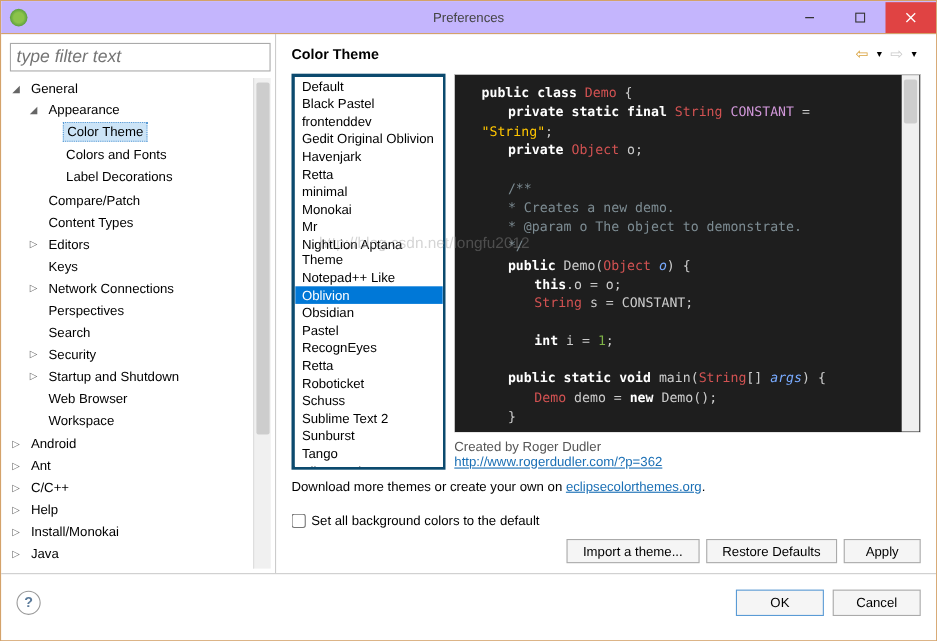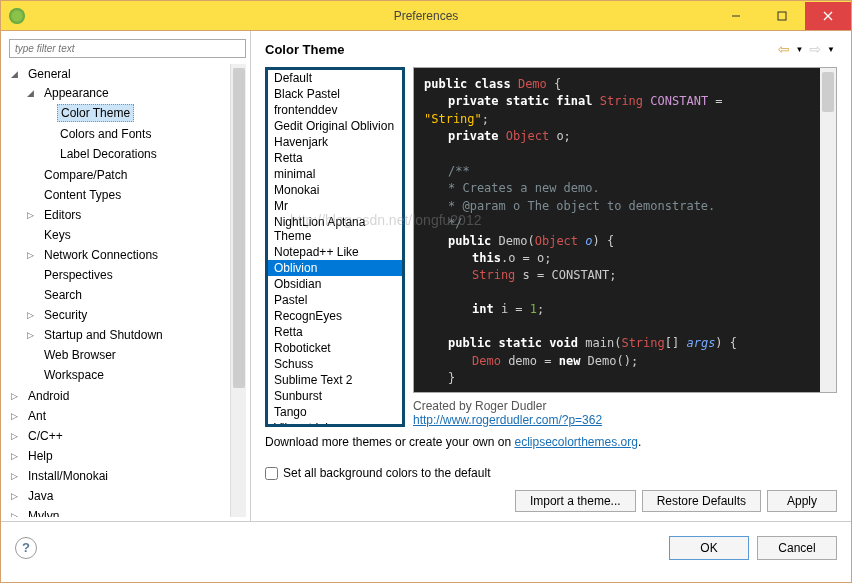--- a/index.html
+++ b/index.html
@@ -1,47 +1,47 @@
 <!DOCTYPE html>
 <html><head>
 <meta charset="utf-8">
 <style>
 * { box-sizing: border-box; margin: 0; padding: 0; }
 body { font-family: "Segoe UI", Tahoma, sans-serif; font-size: 12px; background: #fff; width: 852px; height: 583px; overflow: hidden; border: 1px solid #d4a26a; }
-.titlebar { height: 30px; background: #fde047; border-bottom: 1px solid #d4a26a; display: flex; align-items: center; position: relative; }
+.titlebar { height: 30px; background: #c4b5fd; border-bottom: 1px solid #d4a26a; display: flex; align-items: center; position: relative; }
 .titlebar-icon { width: 16px; height: 16px; margin: 0 8px; background: radial-gradient(circle, #8bc34a 40%, #2e7d32 100%); border-radius: 50%; }
 .titlebar-title { position: absolute; left: 50%; transform: translateX(-50%); color: #444; }
 .window-controls { margin-left: auto; display: flex; }
 .window-btn { width: 46px; height: 28px; display: flex; align-items: center; justify-content: center; font-size: 11px; color: #333; }
 .window-btn.close { background: #e04343; color: #fff; }
 .window-btn.close svg { stroke: #fff; }
 .main-area { display: flex; height: 490px; }
 .left-pane { width: 250px; border-right: 1px solid #ccc; display: flex; flex-direction: column; padding: 8px 4px 4px 8px; }
-.filter-input { width: 100%; padding: 3px 5px; border: 1px solid #aaa; color: #888; font-style: italic; font-size: 10px; margin-bottom: 6px; }
+.filter-input { width: 100%; padding: 3px 5px; border: 1px solid #aaa; color: #888; font-style: italic; font-size: 16px; margin-bottom: 6px; }
 .tree-wrap { flex: 1; overflow-y: auto; border: none; position: relative; }
 .tree { list-style: none; }
 .tree ul { list-style: none; padding-left: 16px; }
 .tree li { padding: 1px 0; white-space: nowrap; }
 .tree-row { display: flex; align-items: center; gap: 4px; padding: 1px 2px; }
 .tree-arrow { width: 10px; display: inline-block; color: #666; font-size: 9px; }
 .tree-label { padding: 1px 3px; }
 .tree-label.selected { background: #cce4f7; border: 1px dotted #5a9bd5; }
 .scrollbar-v { position: absolute; right: 0; top: 0; width: 16px; height: 100%; background: #f0f0f0; border-left: 1px solid #ddd; }
 .scroll-thumb { position: absolute; left: 2px; width: 12px; background: #cdcdcd; border-radius: 2px; }
 .right-pane { flex: 1; display: flex; flex-direction: column; padding: 10px 14px 6px 14px; }
 .right-header { display: flex; align-items: center; margin-bottom: 10px; }
 .right-title { font-weight: bold; font-size: 13px; }
 .nav-arrows { margin-left: auto; display: flex; gap: 2px; align-items: center; }
 .nav-arrow { font-size: 14px; padding: 0 2px; }
 .content-row { display: flex; gap: 8px; height: 360px; }
 .theme-list { width: 140px; border: 3px solid #0c4a6e; overflow-y: auto; background: #fff; }
 .theme-item { padding: 1px 6px; font-size: 12px; }
 .theme-item.selected { background: #0078d7; color: #fff; }
 .preview-col { flex: 1; display: flex; flex-direction: column; }
-.preview-pane { flex: 1; border: 1px solid #aaa; background: #1e1e1e; color: #ccc; font-family: "Consolas", monospace; font-size: 12px; padding: 8px 10px; overflow: auto; position: relative; line-height: 1.45; }
+.preview-pane { flex: 1; border: 1px solid #aaa; background: #1e1e1e; color: #ccc; font-family: "Consolas", monospace; font-size: 12px; padding: 8px 24px; overflow: auto; position: relative; line-height: 1.45; }
 .preview-pane .kw { color: #ffffff; font-weight: bold; }
 .preview-pane .cls { color: #d25252; }
 .preview-pane .type { color: #d25252; }
 .preview-pane .str { color: #ffc600; }
 .preview-pane .const { color: #d197d9; }
 .preview-pane .cmt { color: #7d8c93; }
 .preview-pane .num { color: #7fb347; }
 .preview-pane .param { color: #79abff; font-style: italic; }
 .preview-pane .fn { color: #ccc; }
 .preview-scroll { position: absolute; right: 0; top: 0; width: 16px; height: 100%; background: #f0f0f0; }

